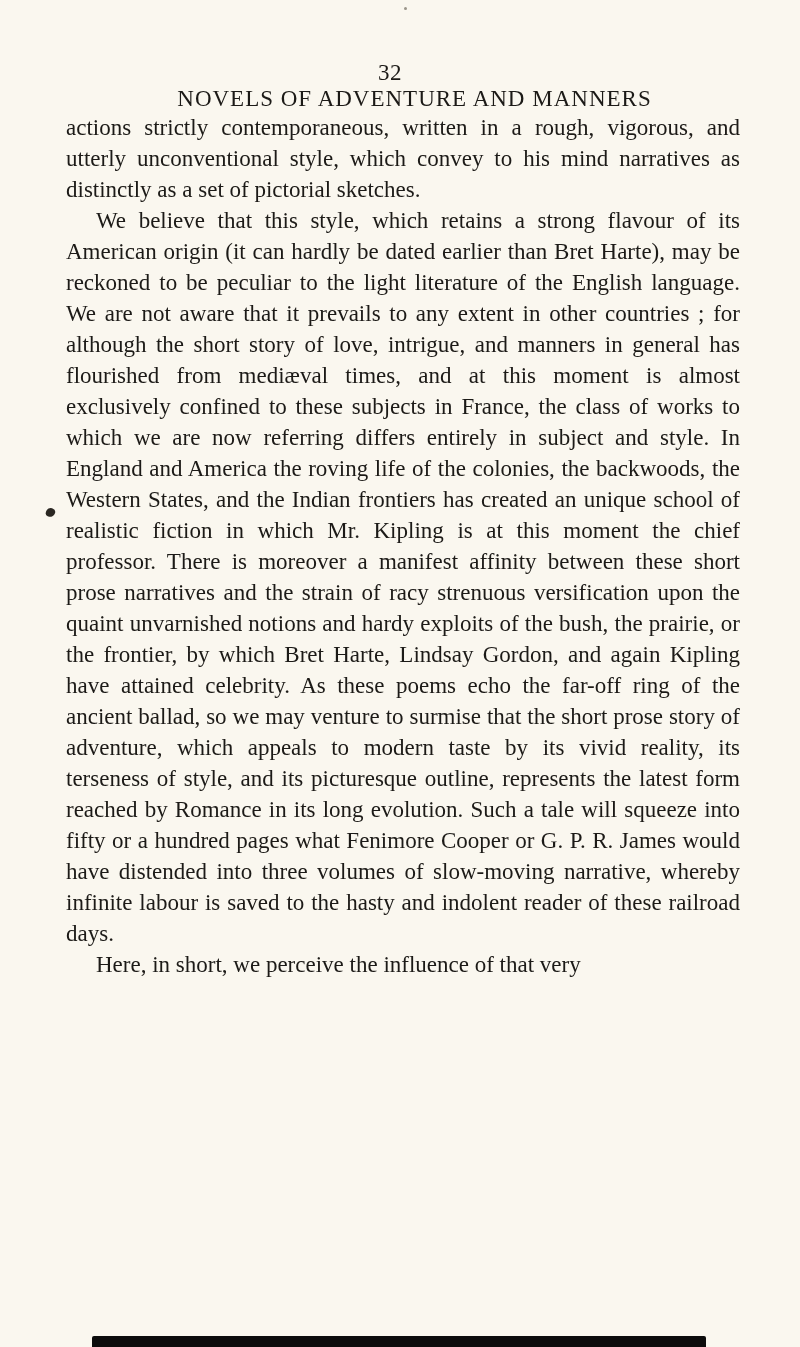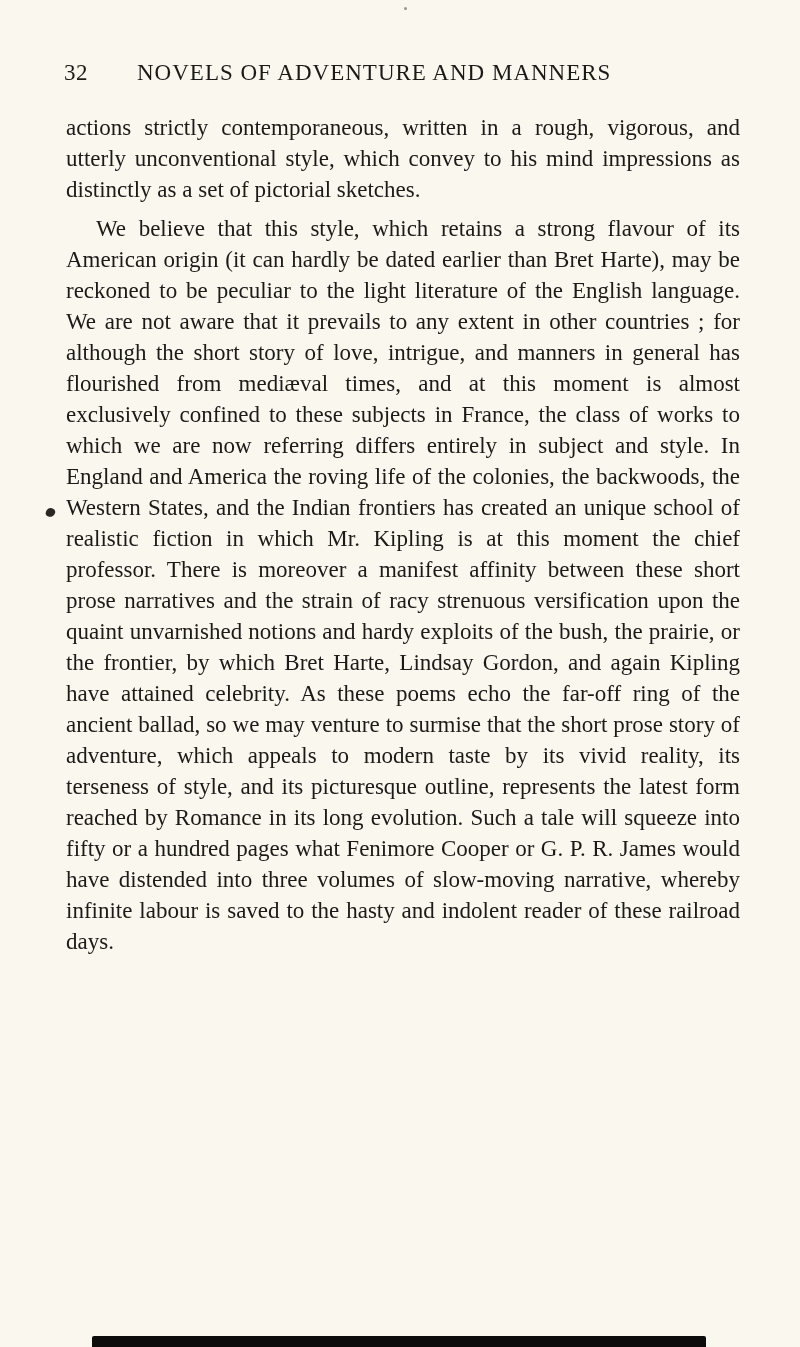--- a/index.html
+++ b/index.html
@@ -29,20 +29,21 @@
   .header {
     position: absolute;
     top: 60px;
     left: 64px;
     right: 58px;
     display: flex;
     align-items: center;
     font-size: 23px;
     letter-spacing: 0.5px;
     white-space: nowrap;
+    flex-direction: column;
   }
   .pagenum {
     margin-right: 26px;
     font-size: 23px;
   }
   .running-title {
     flex: 1;
     text-align: left;
     letter-spacing: 1px;
     margin-left: 23px;
@@ -55,21 +56,20 @@
   }
   .body p {
     margin: 0;
     font-size: 23px;
     line-height: 31px;
     text-align: justify;
     text-justify: inter-word;
   }
   .body p.indent {
     text-indent: 30px;
-    margin-top: 8px;
   }
   .margin-mark {
     position: absolute;
     top: 508px;
     left: 46px;
     width: 9px;
     height: 9px;
     background: #2a2722;
     border-radius: 55% 45% 60% 40%;
     transform: rotate(18deg);
@@ -90,21 +90,22 @@
 <div class="page">
 
   <div class="speck"></div>
 
   <div class="header">
     <span class="pagenum">32</span>
     <span class="running-title">NOVELS OF ADVENTURE AND MANNERS</span>
   </div>
 
   <div class="body">
-    <p>actions strictly contemporaneous, written in a rough, vigorous, and utterly unconventional style, which convey to his mind impressions as distinctly as a set of pictorial sketches.</p>
+    <p>actions strictly contemporaneous, written in a rough, vigorous, and utterly unconventional style, which convey to his mind narratives as distinctly as a set of pictorial sketches.</p>
     <p class="indent">We believe that this style, which retains a strong flavour of its American origin (it can hardly be dated earlier than Bret Harte), may be reckoned to be peculiar to the light literature of the English language. We are not aware that it prevails to any extent in other countries ; for although the short story of love, intrigue, and manners in general has flourished from mediæval times, and at this moment is almost exclusively confined to these subjects in France, the class of works to which we are now referring differs entirely in subject and style. In England and America the roving life of the colonies, the backwoods, the Western States, and the Indian frontiers has created an unique school of realistic fiction in which Mr. Kipling is at this moment the chief professor. There is moreover a manifest affinity between these short prose narratives and the strain of racy strenuous versification upon the quaint unvarnished notions and hardy exploits of the bush, the prairie, or the frontier, by which Bret Harte, Lindsay Gordon, and again Kipling have attained celebrity. As these poems echo the far-off ring of the ancient ballad, so we may venture to surmise that the short prose story of adventure, which appeals to modern taste by its vivid reality, its terseness of style, and its picturesque outline, represents the latest form reached by Romance in its long evolution. Such a tale will squeeze into fifty or a hundred pages what Fenimore Cooper or G. P. R. James would have distended into three volumes of slow-moving narrative, whereby infinite labour is saved to the hasty and indolent reader of these railroad days.</p>
+    <p class="indent">Here, in short, we perceive the influence of that very</p>
   </div>
 
   <div class="margin-mark"></div>
 
   <div class="scan-bar"></div>
 
 </div>
 
 </body></html>

